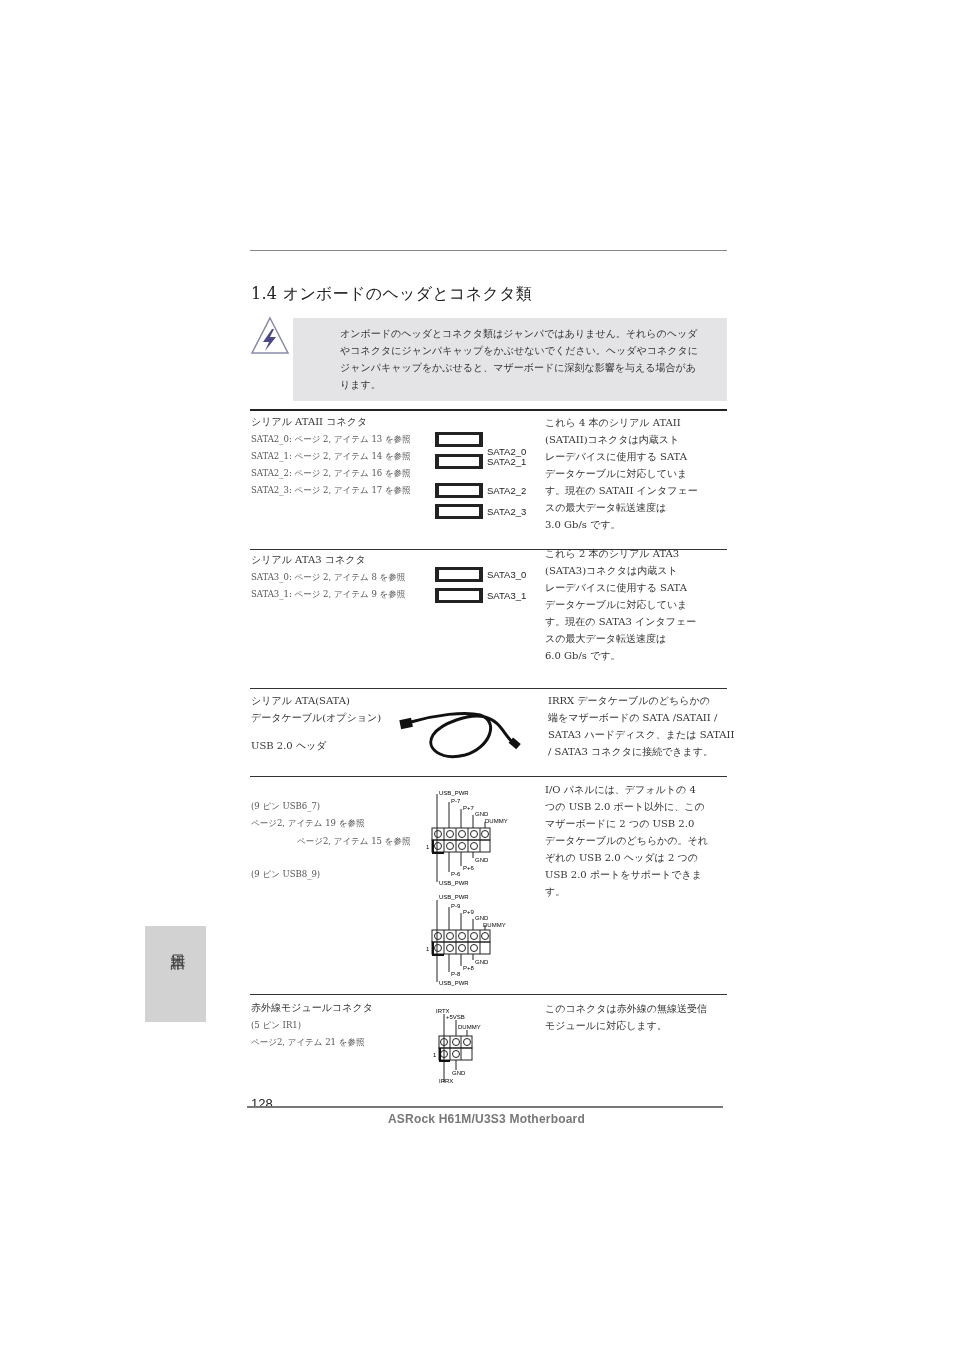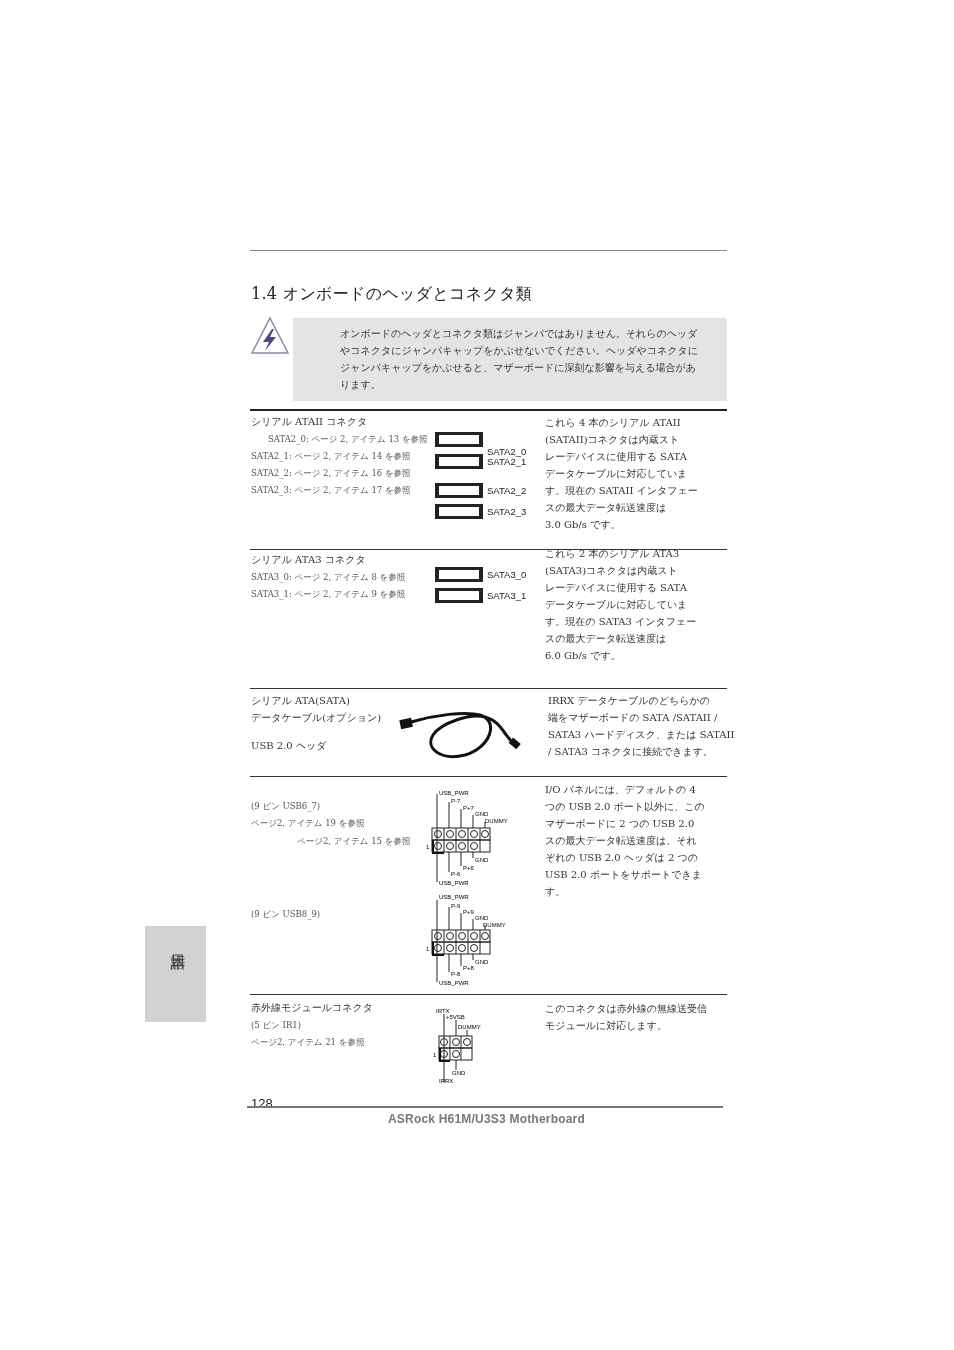--- a/index.html
+++ b/index.html
@@ -35,21 +35,21 @@
 <div class="abs warn-box"></div>
 <svg class="abs warn-icon" viewBox="0 0 42 42">
   <polygon points="22,3 40,38 4,38" fill="#fff" stroke="#8a8aa8" stroke-width="1.5"></polygon>
   <polygon points="24,14 15,27 21,27 17,36 28,22 22,22 26,14" fill="#4a4a8a"></polygon>
 </svg>
 <div class="abs warn-text">オンボードのヘッダとコネクタ類はジャンパではありません。それらのヘッダやコネクタにジャンパキャップをかぶせないでください。ヘッダやコネクタにジャンパキャップをかぶせると、マザーボードに深刻な影響を与える場合があります。</div>
 
 <div class="abs hr-thick"></div>
 
 <div class="abs sec-title" style="left:251px;top:415px;">シリアル ATAII コネクタ</div>
-<div class="abs ref" style="left:268px;top:431px;">SATA2_0: ページ 2, アイテム 13 を参照</div>
+<div class="abs ref" style="left:251px;top:431px;">SATA2_0: ページ 2, アイテム 13 を参照</div>
 <div class="abs ref" style="left:251px;top:448px;">SATA2_1: ページ 2, アイテム 14 を参照</div>
 <div class="abs ref" style="left:251px;top:465px;">SATA2_2: ページ 2, アイテム 16 を参照</div>
 <div class="abs ref" style="left:251px;top:482px;">SATA2_3: ページ 2, アイテム 17 を参照</div>
 
 <div class="abs sata-conn" style="left:435px;top:432px;">
     <div class="inner"></div>
   </div>
 <div class="abs sata-label" style="left:487px;top:434px;margin-top:12px;">SATA2_0</div>
 <div class="abs sata-conn" style="left:435px;top:454px;">
     <div class="inner"></div>
@@ -113,21 +113,21 @@
   <div>端をマザーボードの SATA /SATAII /</div>
   <div>SATA3 ハードディスク、または SATAII</div>
   <div>/ SATA3 コネクタに接続できます。</div>
 </div>
 
 <div class="abs hr-thin" style="top:776px;"></div>
 
 <div class="abs sec-title" style="left:251px;top:739px;">USB 2.0 ヘッダ</div>
 <div class="abs ref" style="left:251px;top:798px;">(9 ピン USB6_7)</div>
 <div class="abs ref" style="left:251px;top:815px;">ページ2, アイテム 19 を参照</div>
-<div class="abs ref" style="left:251px;top:906px;text-align:right;">(9 ピン USB8_9)</div>
+<div class="abs ref" style="left:251px;top:866px;text-align:right;">(9 ピン USB8_9)</div>
 <div class="abs ref" style="left:251px;top:833px;margin-left:46px;">ページ2, アイテム 15 を参照</div>
 
 <svg class="abs" style="left:425px;top:784px;" width="100" height="105" viewBox="0 0 100 105">
   <g stroke="#222" stroke-width="1" fill="none">
     <line x1="12" y1="10" x2="12" y2="98"></line>
     <line x1="24" y1="18" x2="24" y2="44"></line>
     <line x1="36" y1="25" x2="36" y2="44"></line>
     <line x1="48" y1="31" x2="48" y2="44"></line>
     <line x1="60" y1="38" x2="60" y2="44"></line>
     <line x1="24" y1="68" x2="24" y2="88"></line>
@@ -200,21 +200,21 @@
   <text x="50" y="74" class="pin-label">GND</text>
   <text x="38" y="80" class="pin-label">P+8</text>
   <text x="26" y="86" class="pin-label">P-8</text>
   <text x="14" y="95" class="pin-label">USB_PWR</text>
 </svg>
 
 <div class="abs desc" style="top:781px;">
   <div>I/O パネルには、デフォルトの 4</div>
   <div>つの USB 2.0 ポート以外に、この</div>
   <div>マザーボードに 2 つの USB 2.0</div>
-  <div>スの最大データ転送速度は。それ</div>
+  <div>データケーブルのどちらかの。それ</div>
   <div>ぞれの USB 2.0 ヘッダは 2 つの</div>
   <div>USB 2.0 ポートをサポートできま</div>
   <div>す。</div>
 </div>
 
 <div class="abs hr-thin" style="top:994px;"></div>
 
 <div class="abs sec-title" style="left:251px;top:1001px;">赤外線モジュールコネクタ</div>
 <div class="abs ref" style="left:251px;top:1017px;">(5 ピン IR1)</div>
 <div class="abs ref" style="left:251px;top:1034px;">ページ2, アイテム 21 を参照</div>

